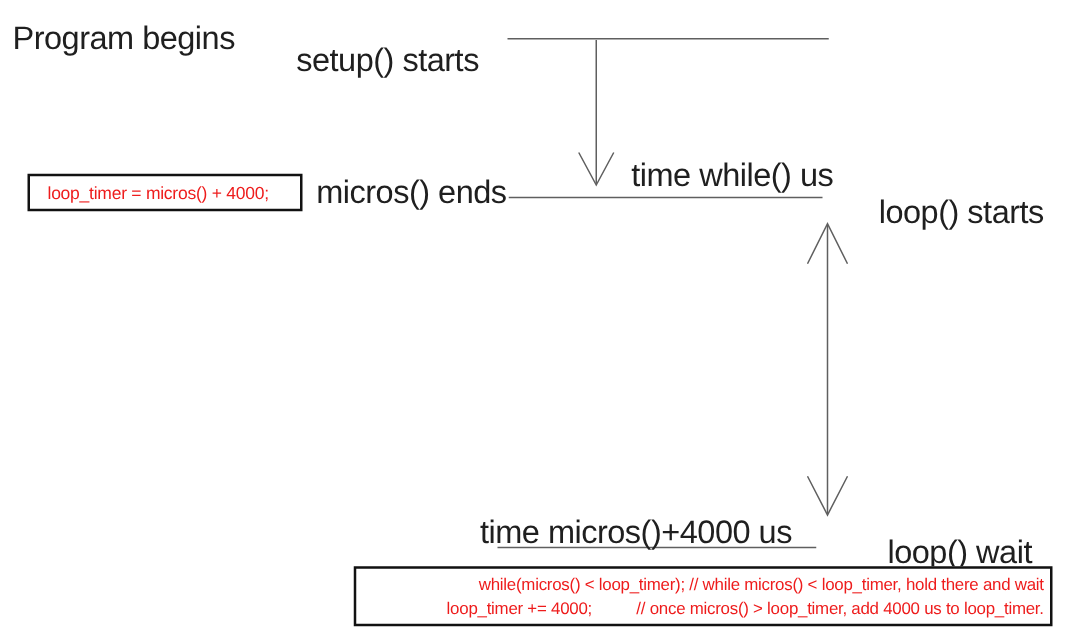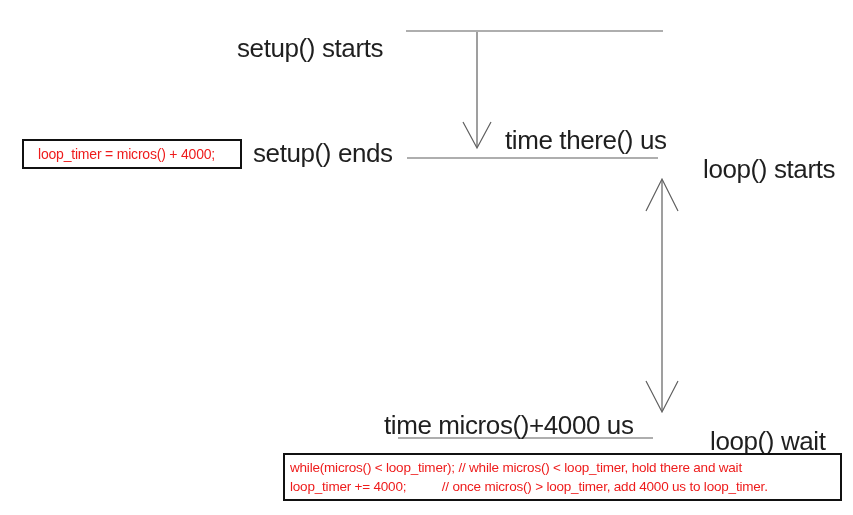--- a/index.html
+++ b/index.html
@@ -55,20 +55,21 @@
     white-space: pre;
   }
   .code-box-loop {
     left: 283px;
     top: 453px;
     width: 559px;
     height: 48px;
     padding: 3px 5px;
     font-size: 13.5px;
     letter-spacing: -0.2px;
+    text-align: right;
   }
   .code-line {
     white-space: pre;
     line-height: 19px;
   }
 </style>
 </head>
 <body>
 
 <div class="canvas">
@@ -83,31 +84,32 @@
       <polyline points="463,122 477,148 491,122"></polyline>
     </g>
 
     <g>
       <line x1="662" y1="180" x2="662" y2="411"></line>
       <polyline points="646,211 662,179 678,211"></polyline>
       <polyline points="646,381 662,412 678,381"></polyline>
     </g>
   </svg>
 
+  <div class="lbl" style="left:10px; top:17px;">Program begins</div>
 
   <div class="lbl" style="left:237px; top:35px;text-align:right;">setup() starts</div>
 
 
   <div class="code-box code-box-setup">
     <span class="code-line">loop_timer = micros() + 4000;</span>
   </div>
 
-  <div class="lbl" style="left:253px; top:140px;">setup() ends</div>
+  <div class="lbl" style="left:253px; top:140px;">micros() ends</div>
 
-  <div class="lbl" style="left:505px; top:127px;">time there() us</div>
+  <div class="lbl" style="left:505px; top:127px;">time while() us</div>
 
   <div class="lbl" style="left:703px; top:156px;">loop() starts</div>
 
   <div class="lbl" style="left:384px; top:412px;">time micros()+4000 us</div>
 
   <div class="lbl" style="left:710px; top:428px;">loop() wait</div>
 
   <div class="code-box code-box-loop">
     <div class="code-line">while(micros() &lt; loop_timer); // while micros() &lt; loop_timer, hold there and wait</div>
     <div class="code-line">loop_timer += 4000;          // once micros() &gt; loop_timer, add 4000 us to loop_timer.</div>

